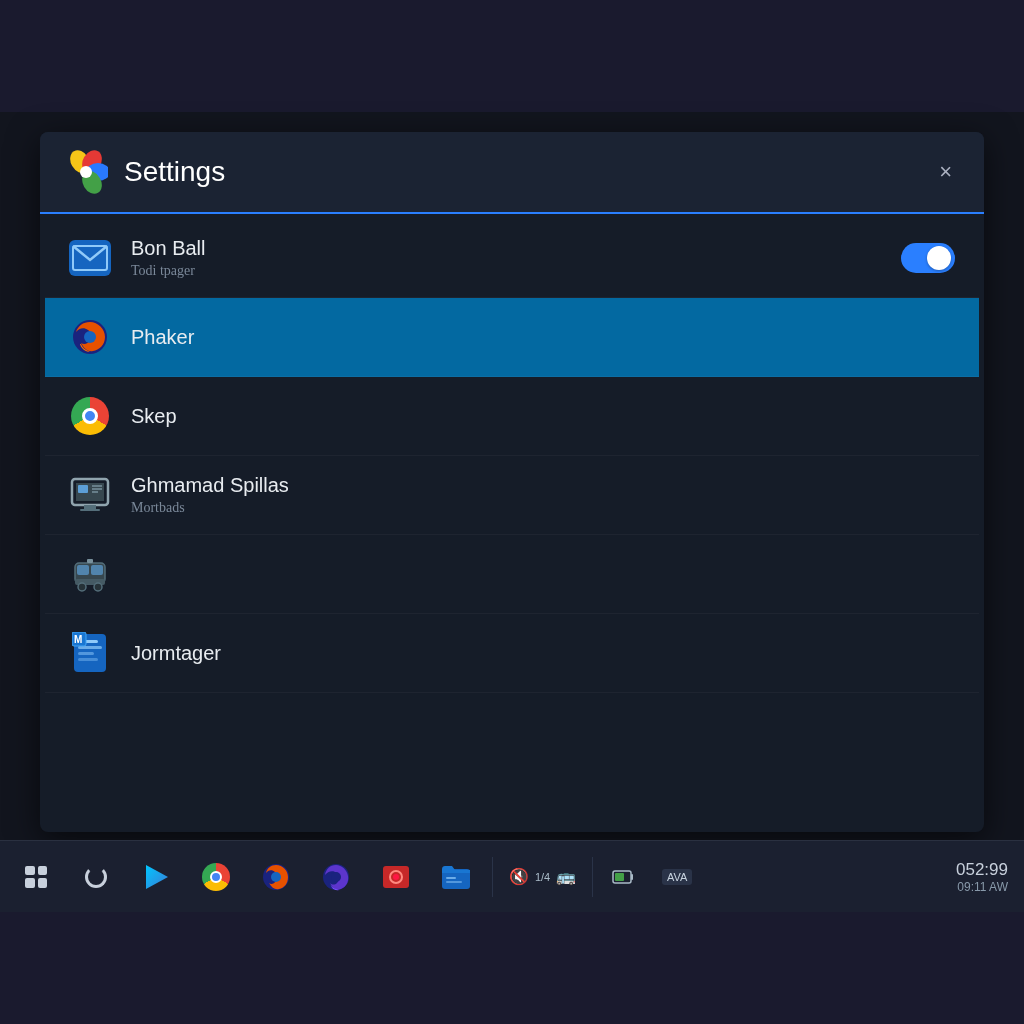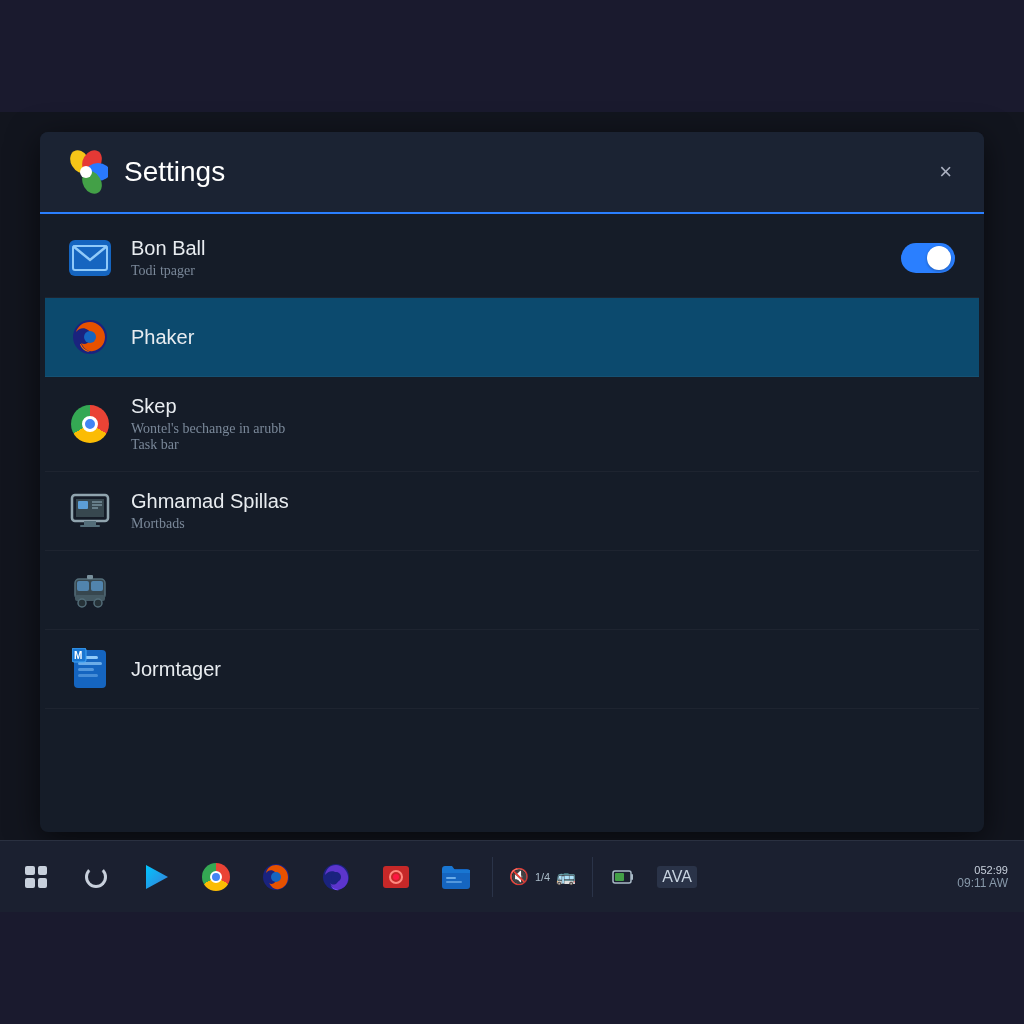--- a/index.html
+++ b/index.html
@@ -75,21 +75,21 @@
     .settings-item {
       display: flex;
       align-items: center;
       padding: 18px 24px;
       gap: 20px;
       cursor: pointer;
       border-bottom: 1px solid rgba(255,255,255,0.04);
     }
 
     .settings-item.selected {
-      background: #0c4a6e;
+      background: #0369a1;
       align-items: center;
     }
 
     .item-icon {
       width: 42px;
       height: 42px;
       flex-shrink: 0;
       display: flex;
       align-items: center;
       justify-content: center;
@@ -167,21 +167,21 @@
     }
 
     .taskbar-clock {
       margin-left: auto;
       color: #c8d0dc;
       text-align: right;
       font-size: 13px;
       padding-right: 8px;
     }
 
-    .taskbar-clock .time { font-size: 11px; font-weight: 500; }
+    .taskbar-clock .time { font-size: 17px; font-weight: 500; }
     .taskbar-clock .date { font-size: 12px; color: #8899aa; }
 
     .taskbar-sys {
       display: flex;
       align-items: center;
       gap: 6px;
       color: #aab8c8;
       font-size: 12px;
       padding: 0 8px;
     }
@@ -221,21 +221,21 @@
     }
 
     .task-indicator {
       font-size: 11px;
       color: #aabbc8;
     }
 
     .ava-badge {
       background: #2a3348;
       color: #c8d4e0;
-      font-size: 16px;
+      font-size: 11px;
       padding: 2px 5px;
       border-radius: 3px;
     }
   </style>
 </head>
 <body>
 
 <div class="screen-wrapper">
 
   <div class="settings-window">
@@ -289,24 +289,20 @@
       </div>
 
       <div class="settings-item">
         <div class="item-icon">
           <div class="chrome-circle" style="width:38px;height:38px;border-radius:50%;background:conic-gradient(#ea4335 0deg 120deg,#fbbc04 120deg 240deg,#34a853 240deg 360deg);position:relative;display:flex;align-items:center;justify-content:center;">
             <div style="width:16px;height:16px;background:#4285f4;border-radius:50%;border:3px solid #fff;"></div>
           </div>
         </div>
         <div class="item-text">
           <div class="item-name">Skep</div>
-          <div class="item-sub">
-            <span style="white-space:pre-line;">Wontel's bechange in arubb
-Task bar</span>
-          </div>
         </div>
       </div>
 
       <div class="settings-item">
         <div class="item-icon">
           <svg width="40" height="36" viewBox="0 0 40 36" xmlns="http://www.w3.org/2000/svg">
             <rect x="2" y="2" width="36" height="26" rx="3" fill="none" stroke="#90a4ae" stroke-width="2.5"></rect>
             <rect x="6" y="6" width="28" height="18" fill="#37474f"></rect>
             <rect x="14" y="28" width="12" height="4" fill="#546e7a"></rect>
             <rect x="10" y="32" width="20" height="2" rx="1" fill="#546e7a"></rect>

